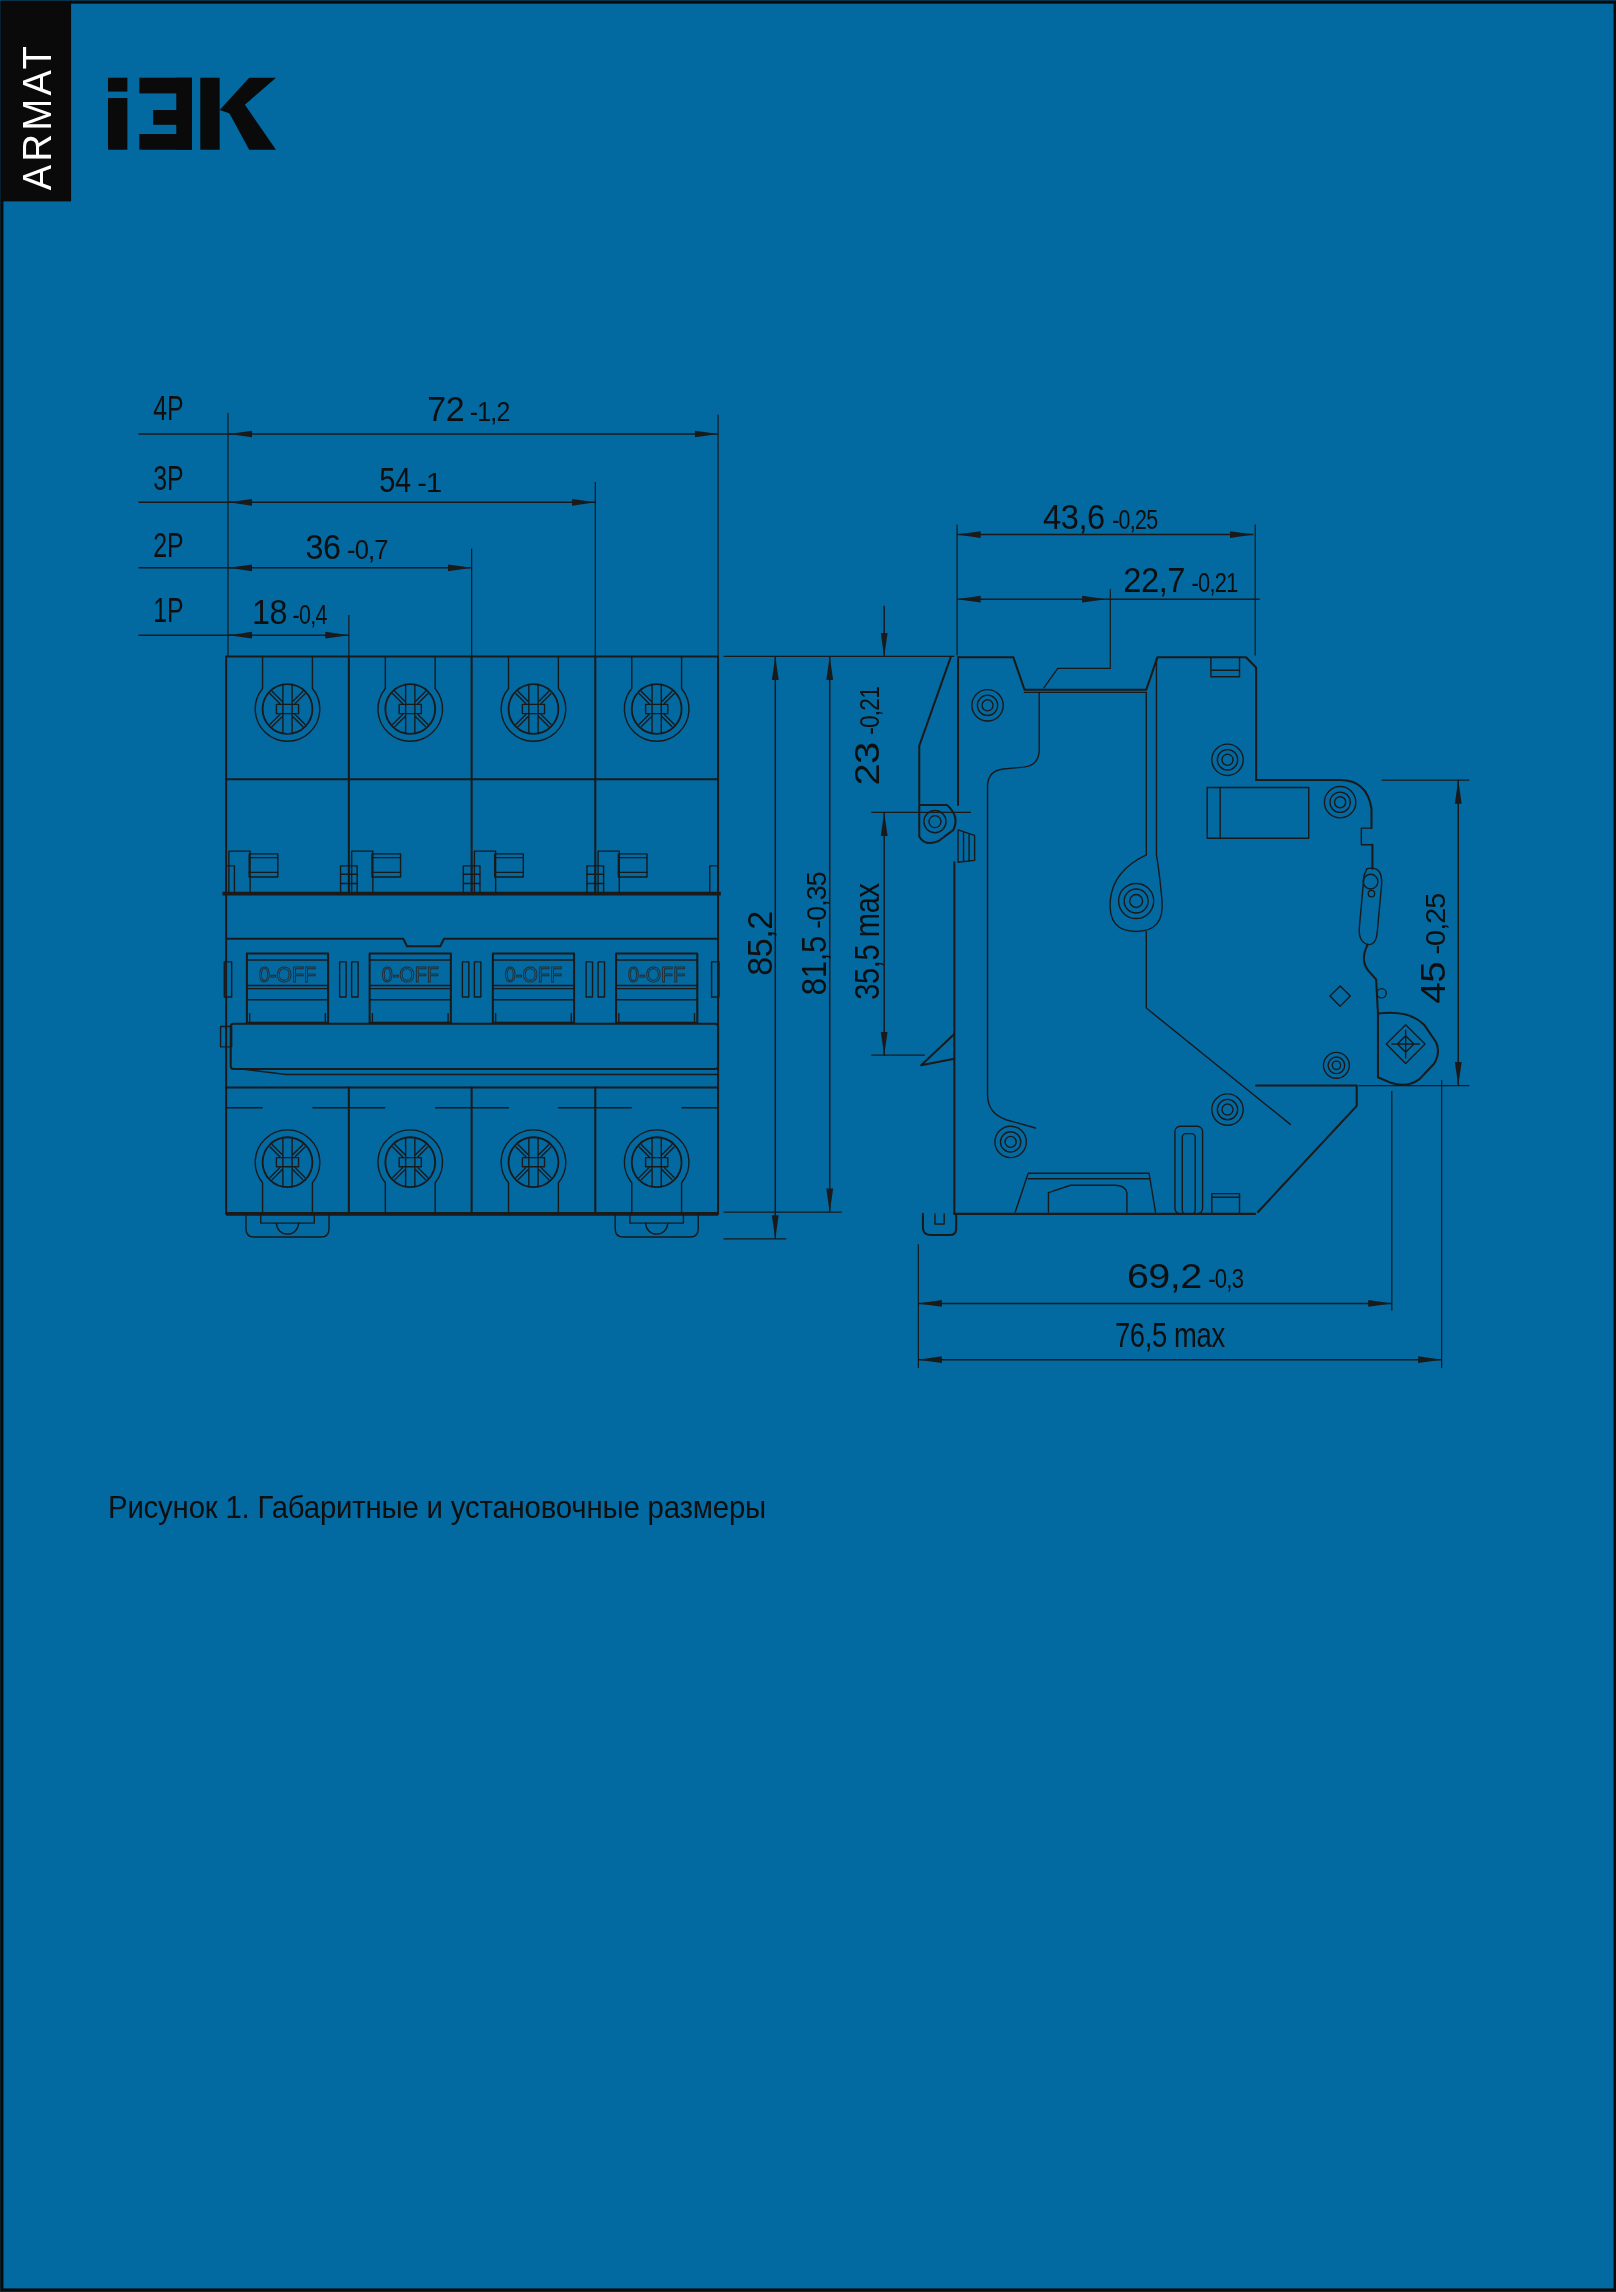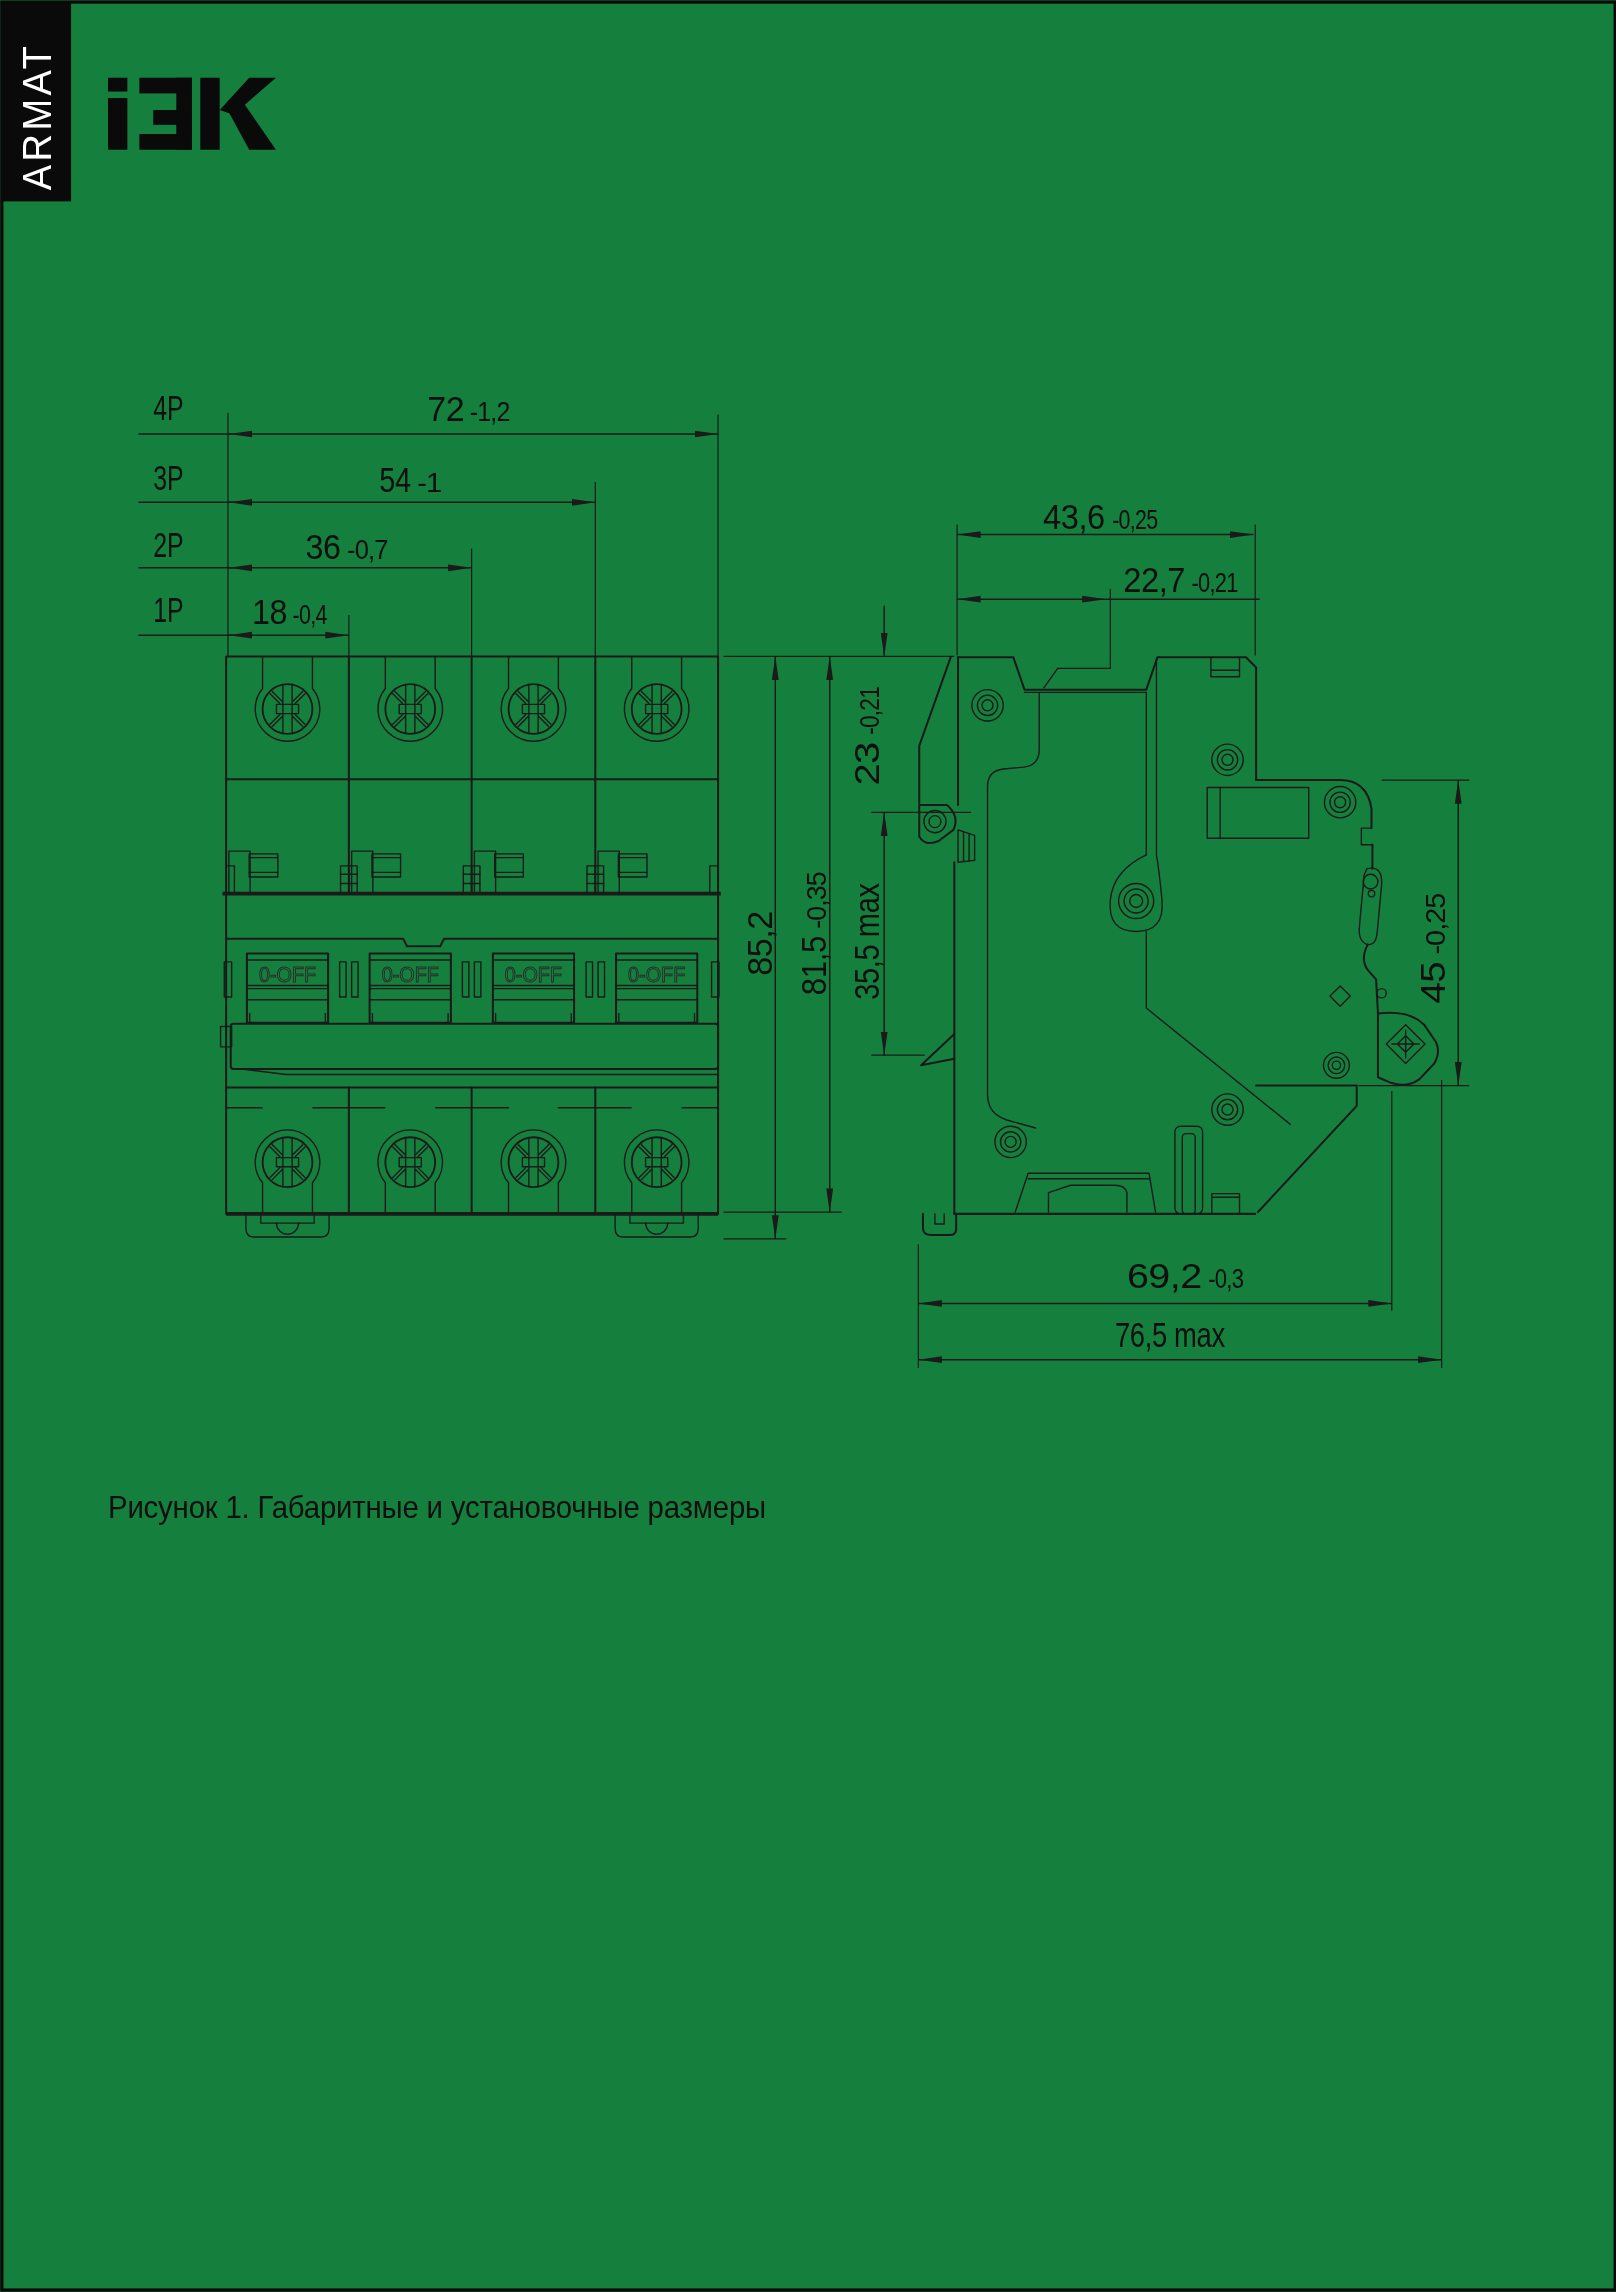--- a/index.html
+++ b/index.html
@@ -1,16 +1,16 @@
 <!DOCTYPE html>
 <html style="font-size:14.8px"><head>
 <meta charset="utf-8">
 <style>
   html,body{margin:0;padding:0;background:#e8e8e8;}
-  .page{position:relative;width:1617px;height:2293px;background:#15803d;margin:0 auto;
+  .page{position:relative;width:1617px;height:2293px;background:#0369a1;margin:0 auto;
         font-family:"Liberation Sans",sans-serif;}
   svg{display:block;}
   svg *{vector-effect:none;}
   .ln  {stroke:#1a1a1a;fill:none;stroke-width:2.2;stroke-linecap:round;stroke-linejoin:round;}
   .lnT {stroke:#1a1a1a;fill:none;stroke-width:4;}
   .det {stroke:#1a1a1a;fill:none;stroke-width:1.5;stroke-linecap:round;stroke-linejoin:round;}
   .dim {stroke:#1a1a1a;fill:none;stroke-width:1.6;}
   .ext {stroke:#1a1a1a;fill:none;stroke-width:1.3;}
   .fillb{fill:#0a0a0a;stroke:none;}
   text{fill:#0f0f0f;stroke:none;}

